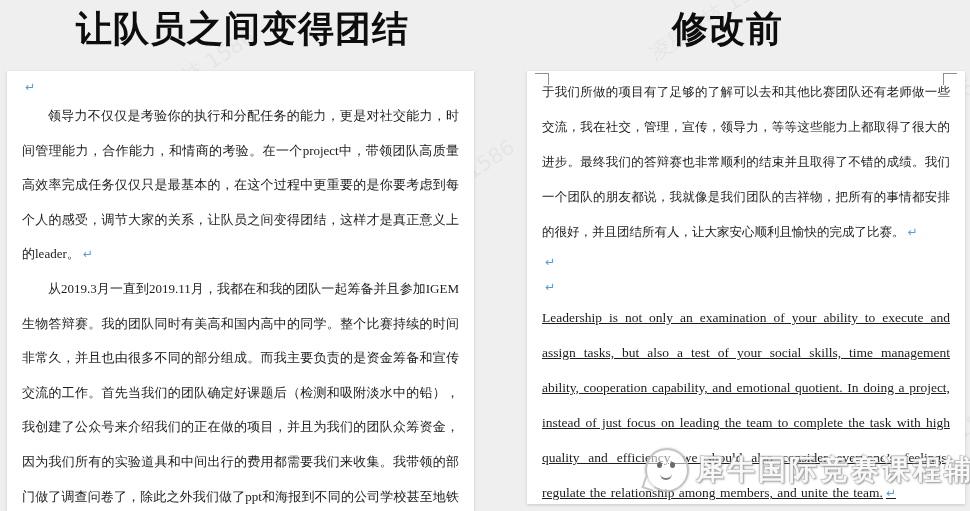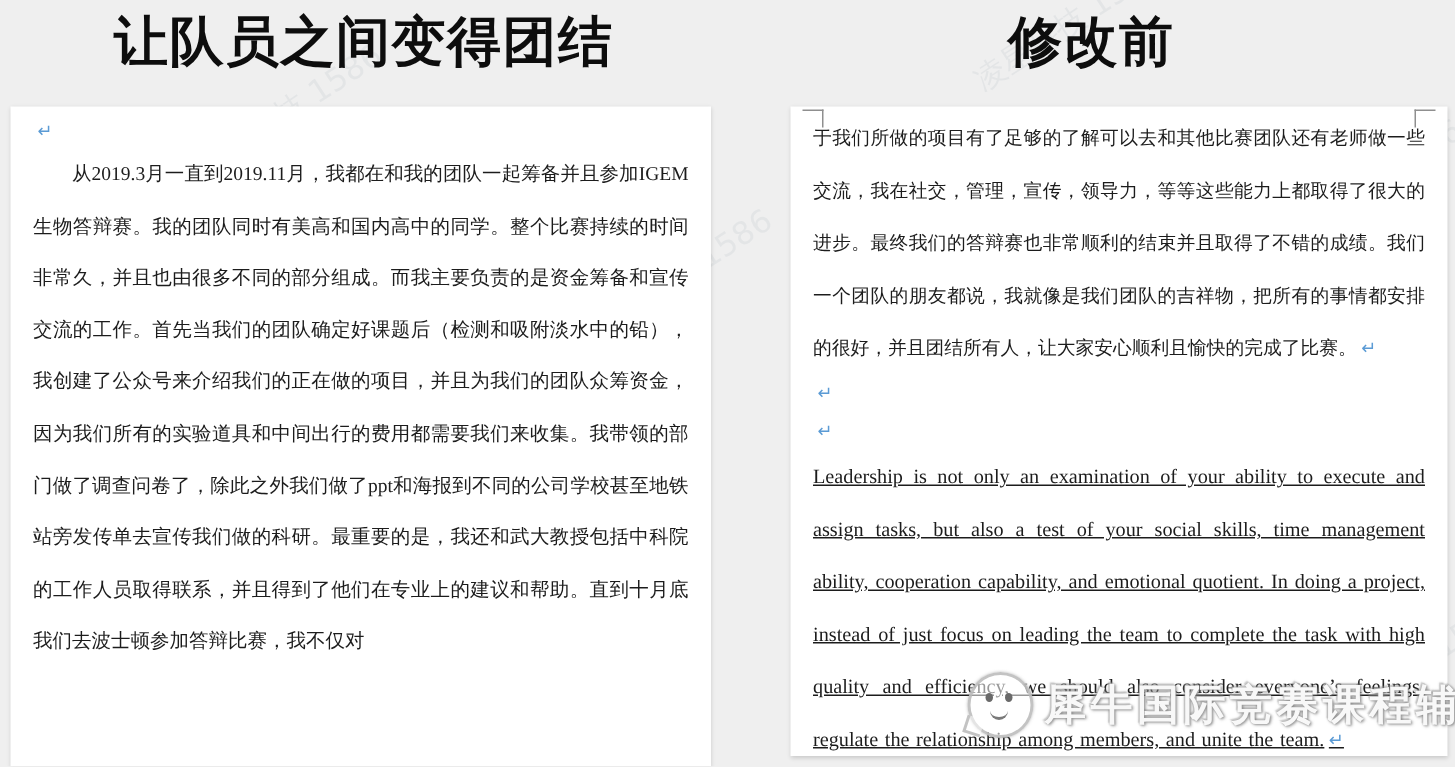--- a/index.html
+++ b/index.html
@@ -68,20 +68,21 @@
   <span class="faint" style="left:560px;top:290px">凌星科技 1586</span>
   <span class="faint" style="left:840px;top:110px">凌星科技 1586</span>
   <span class="faint" style="left:870px;top:430px">凌星科技 1586</span>
 
   <div class="title left">让队员之间变得团结</div>
   <div class="title right">修改前</div>
 
   <div class="page page-left">
     <div class="doc-body" id="left-doc">
         <p class="para zh empty"><span class="pilcrow">↵</span></p>
+        <p class="para zh indent">领导力不仅仅是考验你的执行和分配任务的能力，更是对社交能力，时间管理能力，合作能力，和情商的考验。在一个project中，带领团队高质量高效率完成任务仅仅只是最基本的，在这个过程中更重要的是你要考虑到每个人的感受，调节大家的关系，让队员之间变得团结，这样才是真正意义上的leader。<span class="pilcrow">↵</span></p>
         <p class="para zh indent">从2019.3月一直到2019.11月，我都在和我的团队一起筹备并且参加IGEM生物答辩赛。我的团队同时有美高和国内高中的同学。整个比赛持续的时间非常久，并且也由很多不同的部分组成。而我主要负责的是资金筹备和宣传交流的工作。首先当我们的团队确定好课题后（检测和吸附淡水中的铅），我创建了公众号来介绍我们的正在做的项目，并且为我们的团队众筹资金，因为我们所有的实验道具和中间出行的费用都需要我们来收集。我带领的部门做了调查问卷了，除此之外我们做了ppt和海报到不同的公司学校甚至地铁站旁发传单去宣传我们做的科研。最重要的是，我还和武大教授包括中科院的工作人员取得联系，并且得到了他们在专业上的建议和帮助。直到十月底我们去波士顿参加答辩比赛，我不仅对</p>
       </div>
   </div>
 
   <div class="page page-right">
     <div class="crop tl"></div>
     <div class="crop tr"></div>
     <div class="doc-body" id="right-doc">
         <p class="para zh">于我们所做的项目有了足够的了解可以去和其他比赛团队还有老师做一些交流，我在社交，管理，宣传，领导力，等等这些能力上都取得了很大的进步。最终我们的答辩赛也非常顺利的结束并且取得了不错的成绩。我们一个团队的朋友都说，我就像是我们团队的吉祥物，把所有的事情都安排的很好，并且团结所有人，让大家安心顺利且愉快的完成了比赛。<span class="pilcrow">↵</span></p>
         <p class="para zh empty"><span class="pilcrow">↵</span></p>

